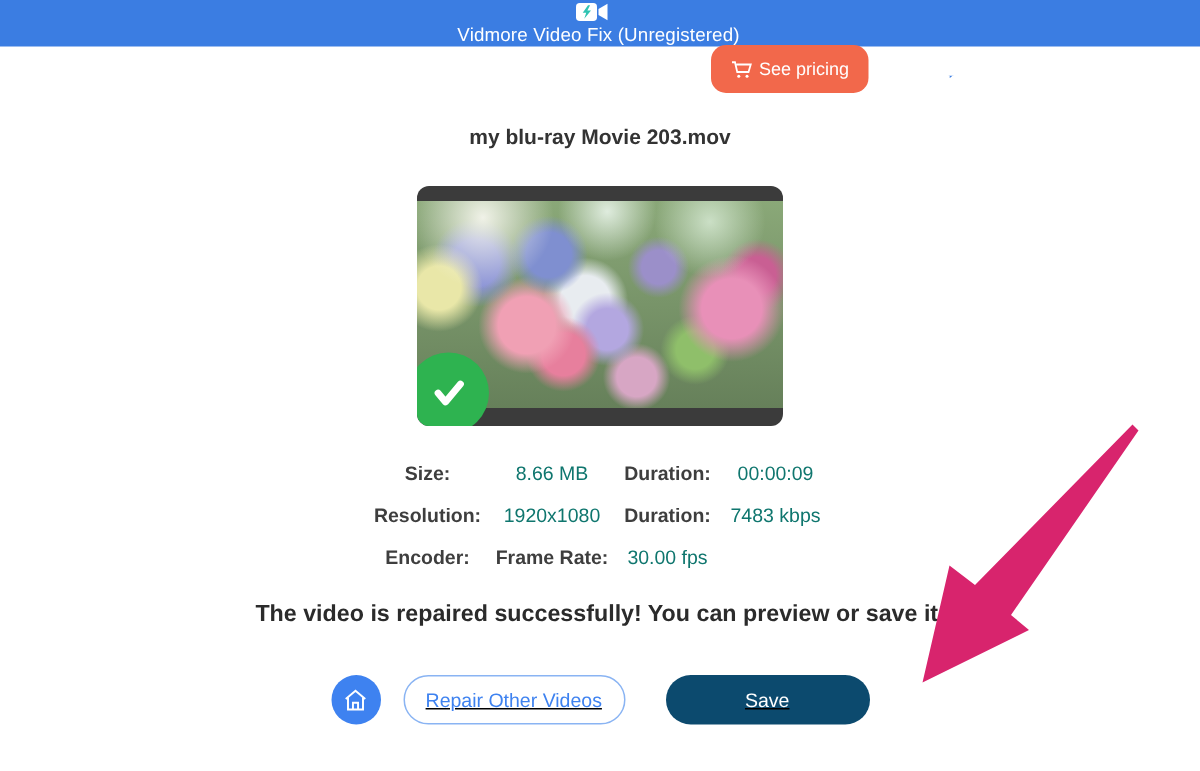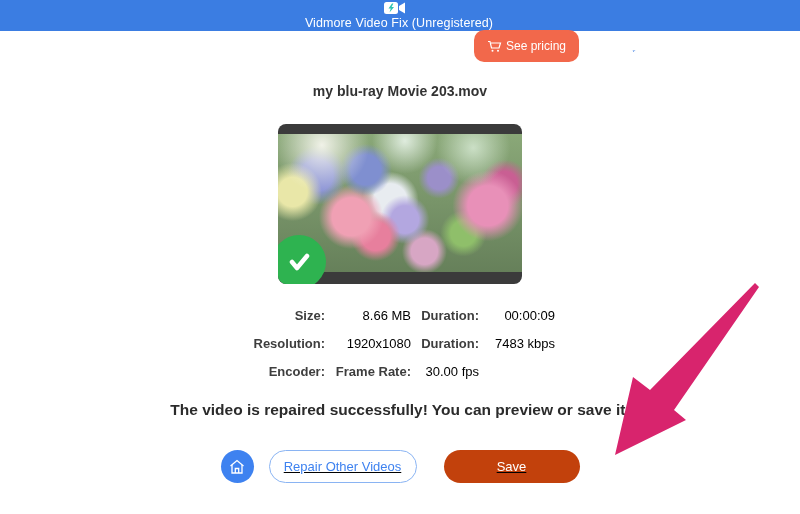--- a/index.html
+++ b/index.html
@@ -51,38 +51,38 @@
       radial-gradient(circle at 60% 85%, #d7a6c4 0 7%, transparent 12%),
       linear-gradient(180deg,#8aa878,#66805a);
   }
   .badge{
     position:absolute;left:-6px;top:111px;width:54px;height:54px;border-radius:50%;
     background:#2eb350;display:flex;align-items:center;justify-content:center;
   }
   
   .meta{
     display:grid;grid-template-columns:80px 86px 68px 76px;row-gap:13px;
-    width:310px;margin:24px auto 0;text-align:right;
+    width:310px;margin:24px auto 0;text-align:center;
   }
   .ml{font-size:13px;font-weight:bold;color:#3e3e3e;}
-  .mv{font-size:13px;color:#000000;}
+  .mv{font-size:13px;color:#0f766e;}
   
   .message{margin-top:22px;font-size:15.5px;font-weight:bold;color:#2b2b2b;}
   .btn-row{margin-top:31px;display:flex;justify-content:center;align-items:center;text-decoration:underline;}
   .home-btn{
     width:33px;height:33px;border-radius:50%;border:none;background:#3e82f0;
     display:flex;align-items:center;justify-content:center;cursor:pointer;flex:0 0 auto;
   }
   .pill{
     height:33px;border-radius:17px;font-family:inherit;font-size:13px;cursor:pointer;
     background:#fff;border:1px solid #8ab4f3;color:#3e82f0;box-sizing:border-box;
   }
   .btn-repair{width:148px;margin-left:15px;}
   .btn-preview{width:134px;margin-left:18px;}
-  .btn-save{width:136px;margin-left:27px;background:#c2410c;border:none;color:#fff;}
+  .btn-save{width:136px;margin-left:27px;background:#0c4a6e;border:none;color:#fff;}
   
   .arrow-svg{position:absolute;left:0;top:0;pointer-events:none;}
 </style>
 </head>
 <body>
 
 <div class="titlebar">
   <span class="app-icon">
     <svg width="22" height="16" viewBox="0 0 22 16">
       <rect x="0" y="2" width="14" height="12" rx="2.5" fill="#ffffff"></rect>

